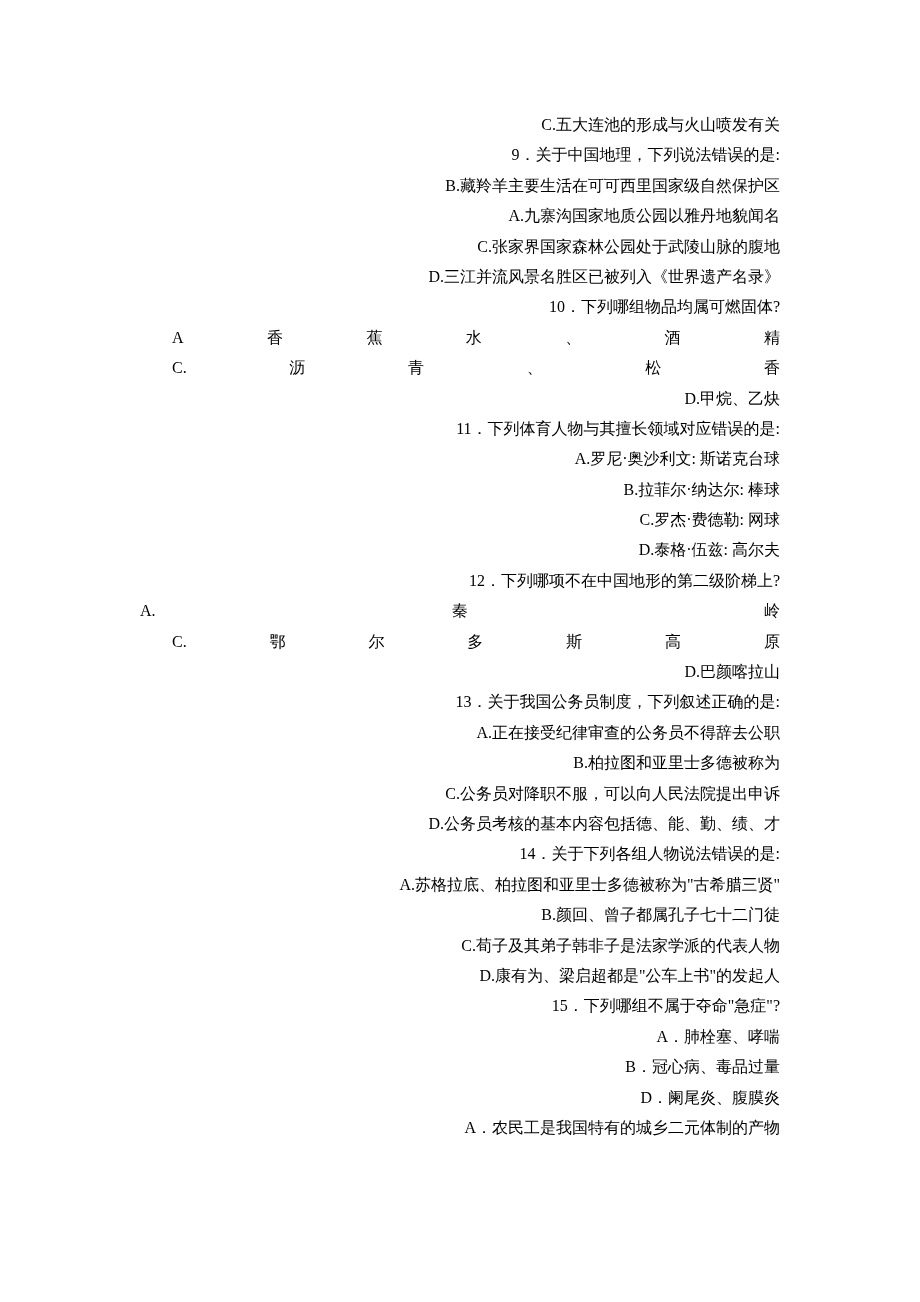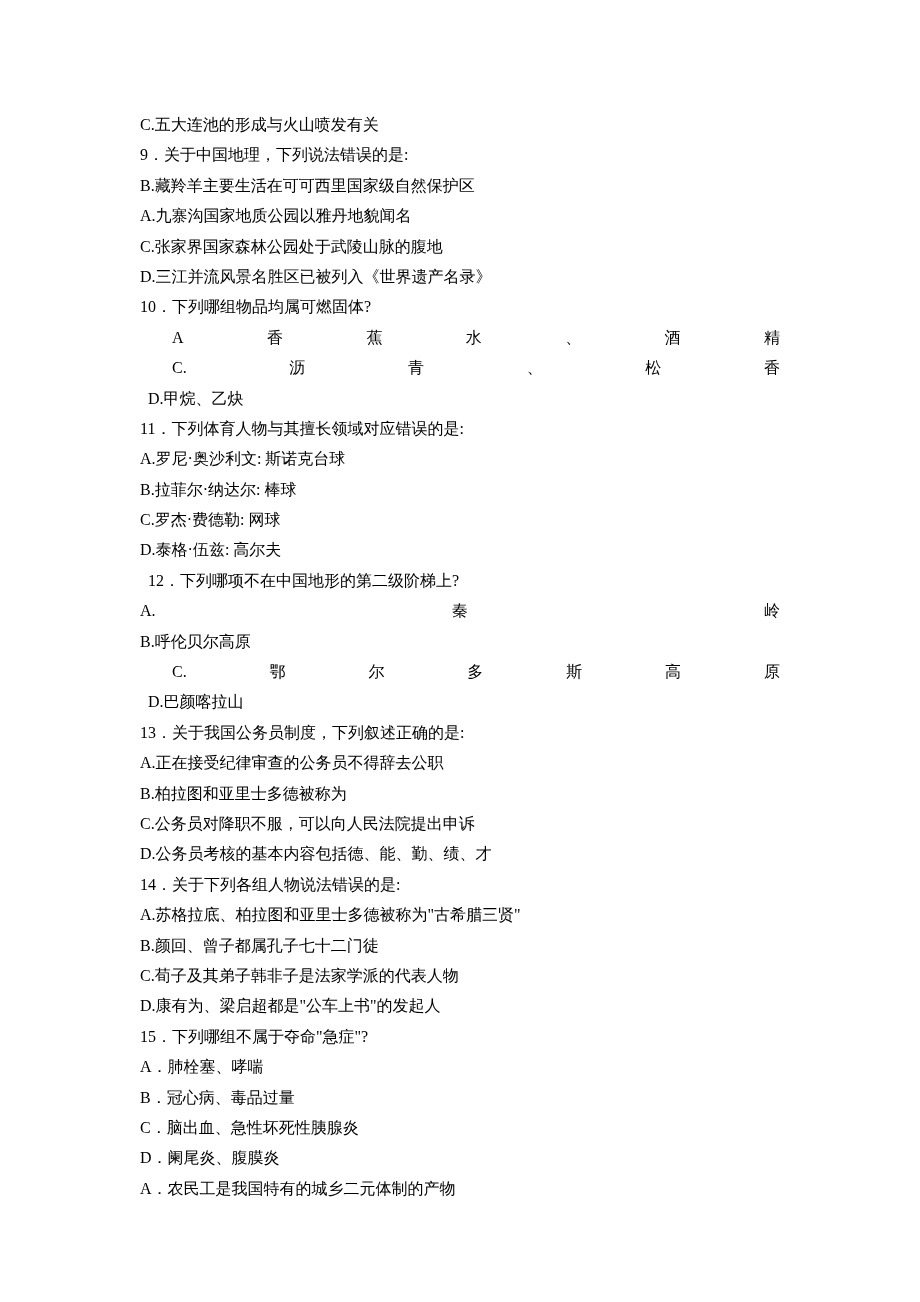--- a/index.html
+++ b/index.html
@@ -12,20 +12,21 @@
     line-height: 1.9;
   }
   .page {
     width: 920px;
     min-height: 1302px;
     box-sizing: border-box;
     padding: 110px 140px 50px 140px;
   }
   .line {
     white-space: pre-wrap;
+    text-align: right;
   }
   .justify {
     display: flex;
     justify-content: space-between;
   }
   .indent {
     padding-left: 2em;
   }
   .justify span {
     display: inline-block;
@@ -74,21 +75,20 @@
   <div class="line">  12．下列哪项不在中国地形的第二级阶梯上?</div>
 
   <div class="justify">
     <span>A.</span>
     <span>秦</span>
     <span>岭</span>
   </div>
   <div class="line"></div>
   <div class="line"></div>
 
-  <div class="line">B.呼伦贝尔高原</div>
 
   <div class="justify indent">
     <span>C.</span>
     <span>鄂</span>
     <span>尔</span>
     <span>多</span>
     <span>斯</span>
     <span>高</span>
     <span>原</span>
   </div>
@@ -101,16 +101,15 @@
   <div class="line">C.公务员对降职不服，可以向人民法院提出申诉</div>
   <div class="line">D.公务员考核的基本内容包括德、能、勤、绩、才</div>
   <div class="line">14．关于下列各组人物说法错误的是:</div>
   <div class="line">A.苏格拉底、柏拉图和亚里士多德被称为"古希腊三贤"</div>
   <div class="line">B.颜回、曾子都属孔子七十二门徒</div>
   <div class="line">C.荀子及其弟子韩非子是法家学派的代表人物</div>
   <div class="line">D.康有为、梁启超都是"公车上书"的发起人</div>
   <div class="line">15．下列哪组不属于夺命"急症"?</div>
   <div class="line">A．肺栓塞、哮喘</div>
   <div class="line">B．冠心病、毒品过量</div>
-  <div class="line">C．脑出血、急性坏死性胰腺炎</div>
   <div class="line">D．阑尾炎、腹膜炎</div>
   <div class="line">A．农民工是我国特有的城乡二元体制的产物</div>
 </div>
 
 </body></html>

